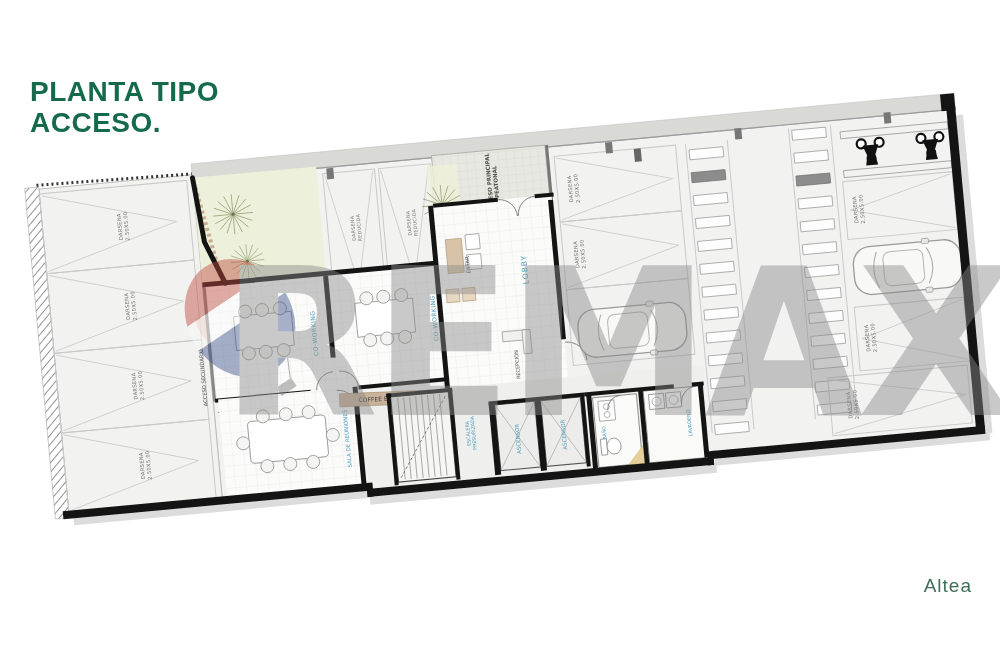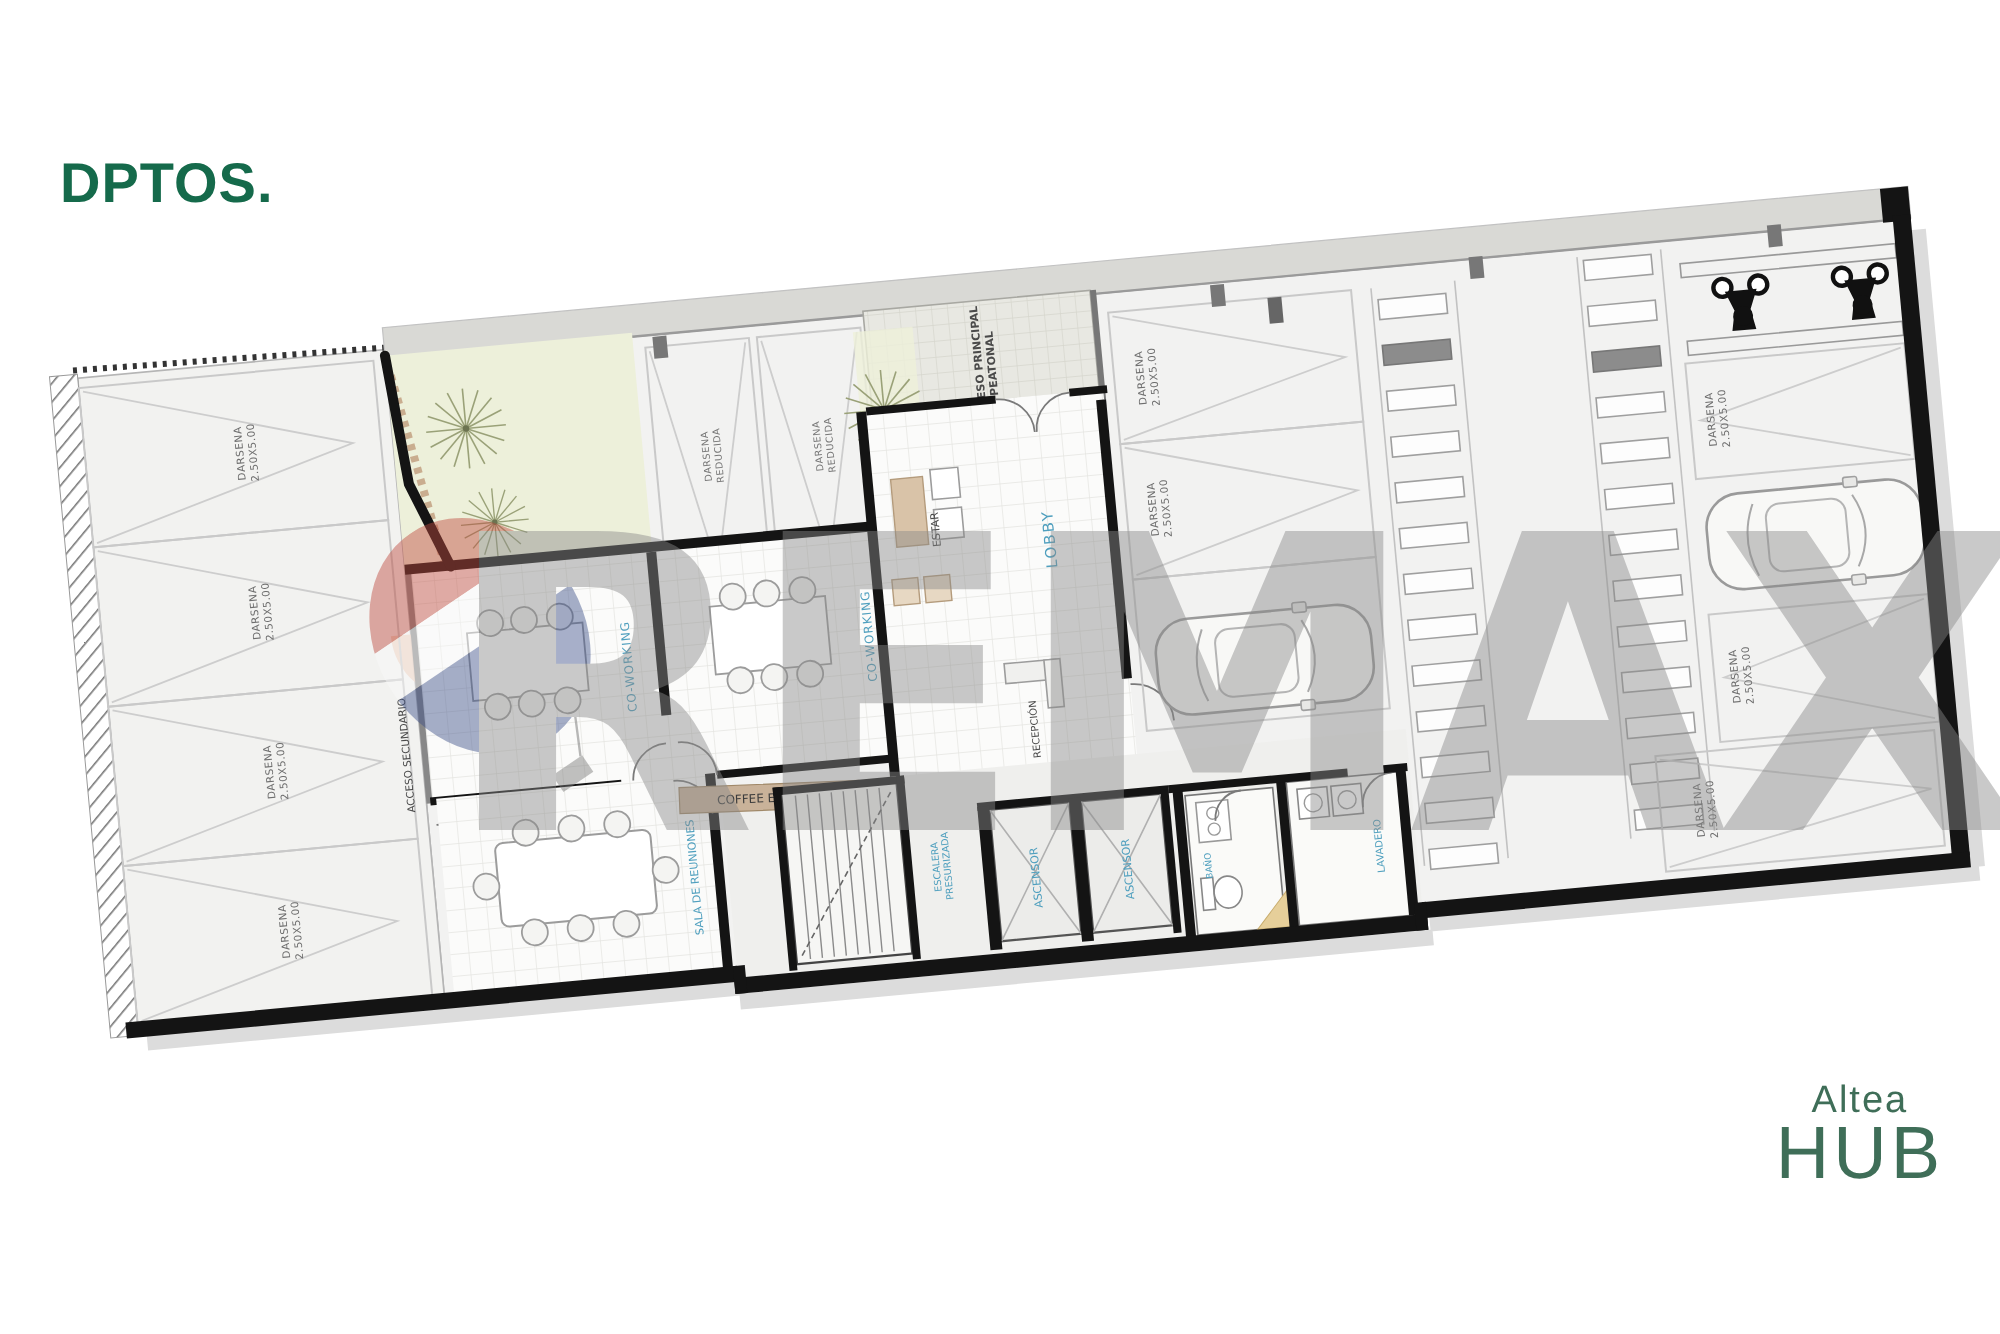--- a/index.html
+++ b/index.html
@@ -419,21 +419,21 @@
         <rect x="-52" y="4" width="104" height="58" style="fill:var(--balloon-blue,#3d5089)"></rect>
       </g>
       <path d="M -18 58 L -8 78 M 18 58 L 8 78" stroke="#666" stroke-width="1.2" fill="none"></path>
       <rect x="-9" y="78" width="18" height="10" fill="#777"></rect>
     </g>
     <text x="615" y="415" text-anchor="middle" font-size="205" font-weight="bold" letter-spacing="-6" style="fill:var(--watermark-gray,#8a8a8a)">REMAX</text>
   </g>
 </svg>
 
 <div class="title-block">
-  <div>DPTOS.</div>
+  <div>PLANTA TIPO</div>
+  <div>ACCESO.</div>
 </div>
 
 <div class="brand-block">
   <div class="brand-line1">Altea</div>
-  <div class="brand-line2">HUB</div>
 </div>
 
 </div>
 
 </body></html>

